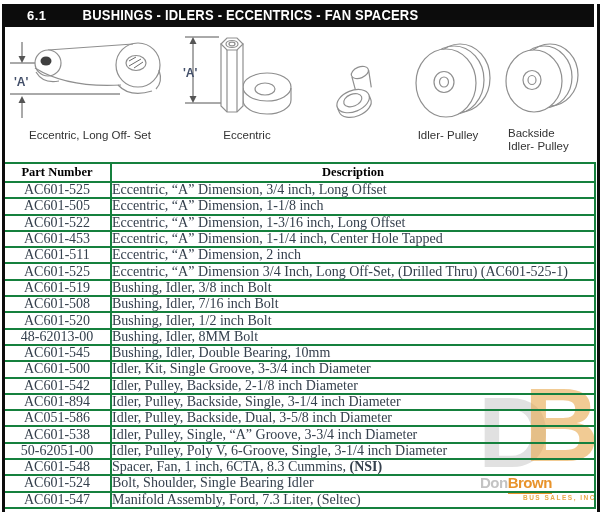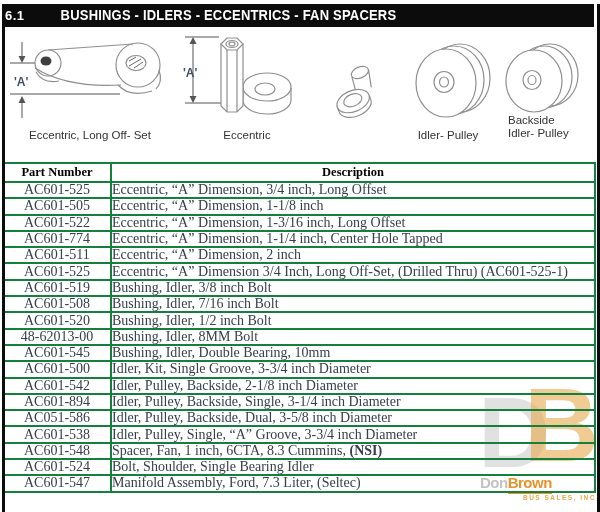--- a/index.html
+++ b/index.html
@@ -3,21 +3,21 @@
 <meta charset="utf-8">
 <style>
   html,body{margin:0;padding:0;background:#fff;}
   .page{position:relative;width:600px;height:512px;background:#ffffff;overflow:hidden;
         font-family:"Liberation Sans",sans-serif;}
   .frame{position:absolute;left:2px;top:4px;width:592px;height:508px;
          border-left:3px solid #0c0c0c;border-right:3px solid #0c0c0c;z-index:3;pointer-events:none;}
   
   .header-bar{position:absolute;left:2px;top:4px;width:592px;height:23px;background:#0c0c0c;
               color:#fff;display:flex;align-items:center;z-index:4;}
-  .section-num{margin-left:3px;font-size:13px;font-weight:700;letter-spacing:.5px;}
+  .section-num{margin-left:25px;font-size:13px;font-weight:700;letter-spacing:.5px;}
   .header-title{margin-left:36px;font-size:13px;font-weight:700;letter-spacing:.2px;transform:scaleY(1.08);}
   
   .fig{position:absolute;z-index:2;}
   .fig svg{display:block;}
   .fig-label{position:absolute;font-size:11.5px;color:#333;z-index:2;line-height:1.15;}
   .tc{text-align:center;}
   
   table.parts{position:absolute;left:2px;top:162px;width:594px;border-collapse:collapse;z-index:2;
               font-family:"Liberation Serif",serif;background:transparent;}
   table.parts th,table.parts td{border:2px solid #15803d;padding:0;line-height:1;background:transparent;}
@@ -121,21 +121,21 @@
 
   <div class="fig" style="left:494px;top:36px;">
     <svg width="95" height="92" viewBox="0 0 95 92">
       <ellipse class="art" cx="56" cy="39" rx="28" ry="31"></ellipse>
       <ellipse class="art" cx="50" cy="41" rx="28" ry="31"></ellipse>
       <ellipse class="artfill" cx="40" cy="45" rx="28" ry="31"></ellipse>
       <ellipse class="art" cx="38" cy="44" rx="9" ry="9.5"></ellipse>
       <ellipse class="art" cx="38" cy="44" rx="4" ry="4.5"></ellipse>
     </svg>
   </div>
-  <div class="fig-label" style="left:508px;top:114px;width:90px;">
+  <div class="fig-label" style="left:508px;top:127px;width:90px;">
     <div>Backside</div>
     <div>Idler- Pulley</div>
   </div>
 
   <div class="watermark">
     <span class="wm-letter wm-d">D</span>
     <span class="wm-letter wm-b">B</span>
     <div class="wm-name">
       <span class="wm-don">Don</span><span class="wm-brown">Brown</span>
     </div>
@@ -157,21 +157,21 @@
       </tr>
         <tr>
         <td class="part">AC601-505</td>
         <td class="desc"><span>Eccentric, “A” Dimension, 1-1/8 inch</span><span class="b"></span></td>
       </tr>
         <tr>
         <td class="part">AC601-522</td>
         <td class="desc"><span>Eccentric, “A” Dimension, 1-3/16 inch, Long Offset</span><span class="b"></span></td>
       </tr>
         <tr>
-        <td class="part">AC601-774</td>
+        <td class="part">AC601-453</td>
         <td class="desc"><span>Eccentric, “A” Dimension, 1-1/4 inch, Center Hole Tapped</span><span class="b"></span></td>
       </tr>
         <tr>
         <td class="part">AC601-511</td>
         <td class="desc"><span>Eccentric, “A” Dimension, 2 inch</span><span class="b"></span></td>
       </tr>
         <tr>
         <td class="part">AC601-525</td>
         <td class="desc"><span>Eccentric, “A” Dimension 3/4 Inch, Long Off-Set, (Drilled Thru) (AC601-525-1)</span><span class="b"></span></td>
       </tr>
@@ -207,20 +207,24 @@
         <td class="part">AC601-894</td>
         <td class="desc"><span>Idler, Pulley, Backside, Single, 3-1/4 inch Diameter</span><span class="b"></span></td>
       </tr>
         <tr>
         <td class="part">AC051-586</td>
         <td class="desc"><span>Idler, Pulley, Backside, Dual, 3-5/8 inch Diameter</span><span class="b"></span></td>
       </tr>
         <tr>
         <td class="part">AC601-538</td>
         <td class="desc"><span>Idler, Pulley, Single, “A” Groove, 3-3/4 inch Diameter</span><span class="b"></span></td>
+      </tr>
+        <tr>
+        <td class="part">50-62051-00</td>
+        <td class="desc"><span>Idler, Pulley, Poly V, 6-Groove, Single, 3-1/4 inch Diameter</span><span class="b"></span></td>
       </tr>
         <tr>
         <td class="part">AC601-548</td>
         <td class="desc"><span>Spacer, Fan, 1 inch, 6CTA, 8.3 Cummins, </span><span class="b">(NSI)</span></td>
       </tr>
         <tr>
         <td class="part">AC601-524</td>
         <td class="desc"><span>Bolt, Shoulder, Single Bearing Idler</span><span class="b"></span></td>
       </tr>
         <tr>

